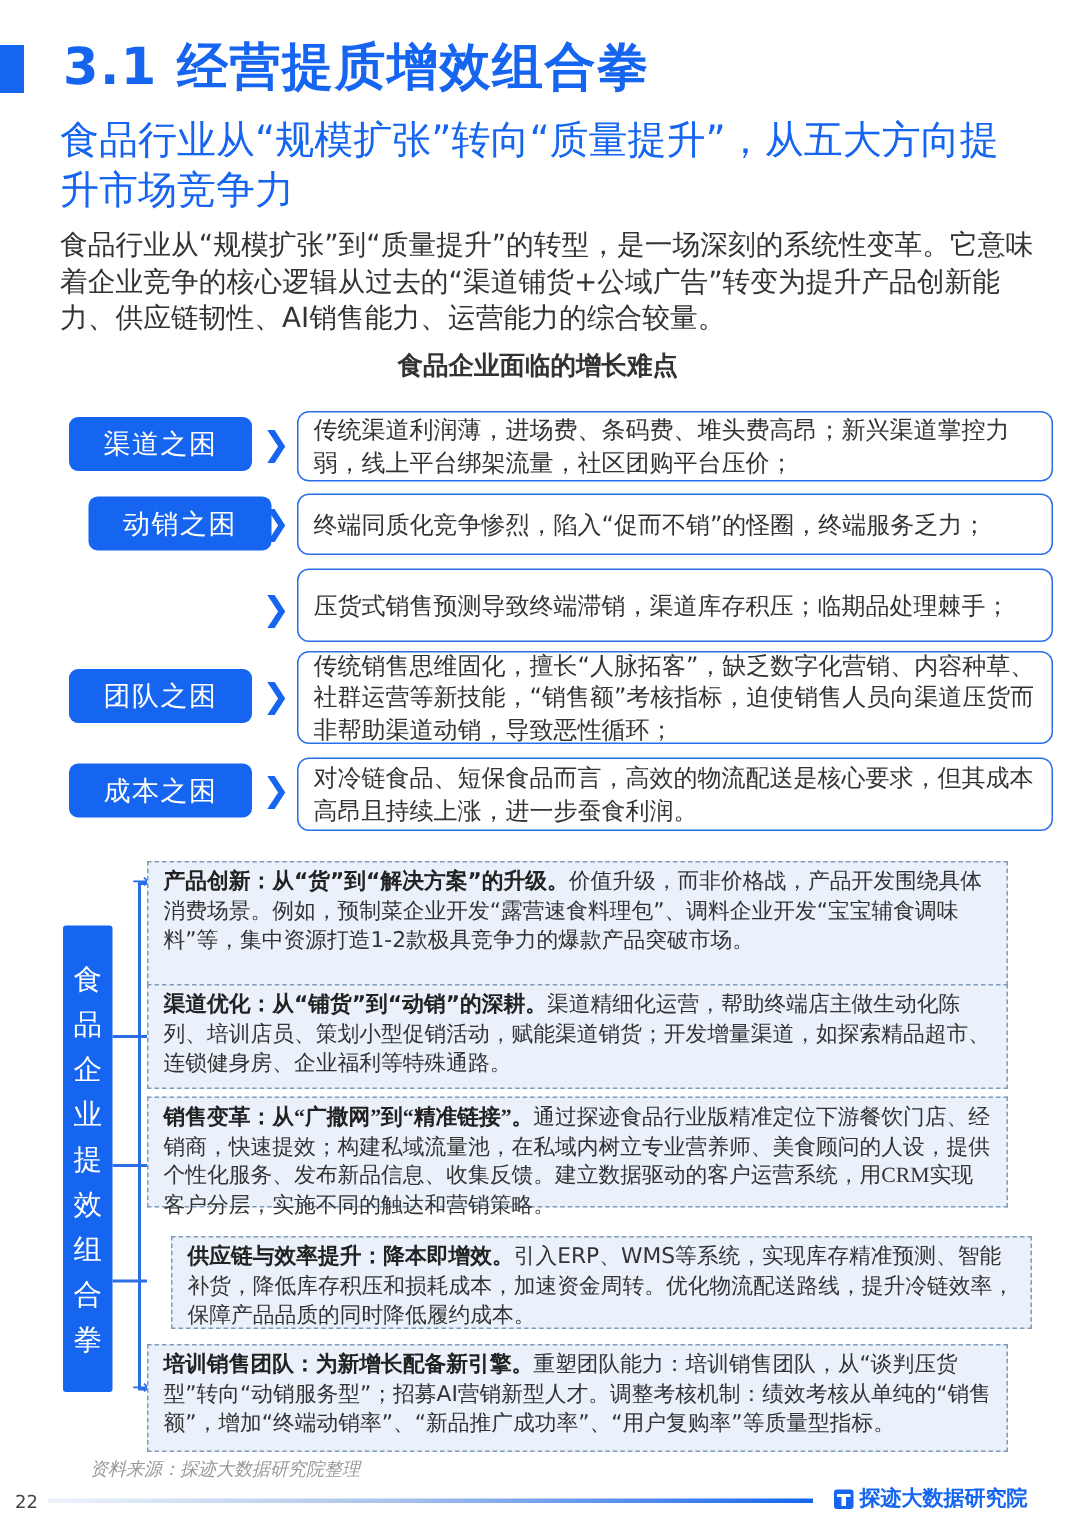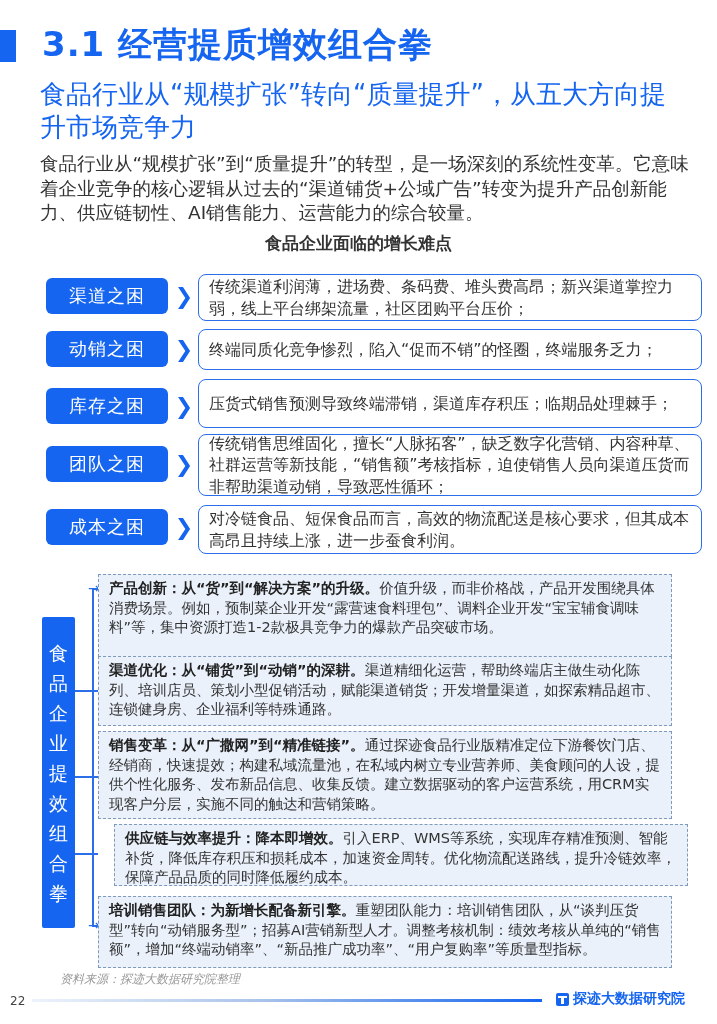--- a/index.html
+++ b/index.html
@@ -46,27 +46,26 @@
 
 <div class="section-heading">食品企业面临的增长难点</div>
 
 <div class="row" style="top:274px;height:48px;">
   <div class="pill" style="top:4px;">渠道之困</div>
   <div class="chev" style="top:10px;">❯</div>
   <div class="desc" style="top:0;height:47px;">传统渠道利润薄，进场费、条码费、堆头费高昂；新兴渠道掌控力弱，线上平台绑架流量，社区团购平台压价；</div>
 </div>
 
 <div class="row" style="top:329px;height:42px;">
-  <div class="pill" style="top:2px;">动销之困</div>
+  <div class="pill" style="top:2px;margin-left:13px;">动销之困</div>
   <div class="chev" style="top:8px;">❯</div>
   <div class="desc" style="top:0;height:41px;">终端同质化竞争惨烈，陷入“促而不销”的怪圈，终端服务乏力；</div>
 </div>
 
 <div class="row" style="top:379px;height:50px;">
-  <div class="pill" style="top:9px;">库存之困</div>
   <div class="chev" style="top:15px;">❯</div>
   <div class="desc" style="top:0;height:49px;">压货式销售预测导致终端滞销，渠道库存积压；临期品处理棘手；</div>
 </div>
 
 <div class="row" style="top:434px;height:62px;">
   <div class="pill" style="top:12px;">团队之困</div>
   <div class="chev" style="top:18px;">❯</div>
   <div class="desc" style="top:0;height:62px;">传统销售思维固化，擅长“人脉拓客”，缺乏数字化营销、内容种草、社群运营等新技能，“销售额”考核指标，迫使销售人员向渠道压货而非帮助渠道动销，导致恶性循环；</div>
 </div>
 
@@ -96,21 +95,21 @@
 <div class="hline" style="left:75px;top:853px;width:23px;"></div>
 <div class="hline" style="left:92px;top:925px;width:6px;"></div>
 <div class="arrow" style="left:88px;top:918px;">→</div>
 
 <div class="sol" style="top:574px;height:88px;">
   <b>产品创新：从“货”到“解决方案”的升级。</b><span>价值升级，而非价格战，产品开发围绕具体消费场景。例如，预制菜企业开发“露营速食料理包”、调料企业开发“宝宝辅食调味料”等，集中资源打造1-2款极具竞争力的爆款产品突破市场。</span>
 </div>
 <div class="sol" style="top:656px;height:70px;">
   <b>渠道优化：从“铺货”到“动销”的深耕。</b><span>渠道精细化运营，帮助终端店主做生动化陈列、培训店员、策划小型促销活动，赋能渠道销货；开发增量渠道，如探索精品超市、连锁健身房、企业福利等特殊通路。</span>
 </div>
-<div class="sol" style="top:731px;height:88px;">
+<div class="sol" style="top:731px;height:74px;font-family:Liberation Serif, serif;">
   <b>销售变革：从“广撒网”到“精准链接”。</b><span>通过探迹食品行业版精准定位下游餐饮门店、经销商，快速提效；构建私域流量池，在私域内树立专业营养师、美食顾问的人设，提供个性化服务、发布新品信息、收集反馈。建立数据驱动的客户运营系统，用CRM实现客户分层，实施不同的触达和营销策略。</span>
 </div>
 <div class="sol" style="top:824px;height:62px;margin-left:16px;">
   <b>供应链与效率提升：降本即增效。</b><span>引入ERP、WMS等系统，实现库存精准预测、智能补货，降低库存积压和损耗成本，加速资金周转。优化物流配送路线，提升冷链效率，保障产品品质的同时降低履约成本。</span>
 </div>
 <div class="sol" style="top:896px;height:72px;">
   <b>培训销售团队：为新增长配备新引擎。</b><span>重塑团队能力：培训销售团队，从“谈判压货型”转向“动销服务型”；招募AI营销新型人才。调整考核机制：绩效考核从单纯的“销售额”，增加“终端动销率”、“新品推广成功率”、“用户复购率”等质量型指标。</span>
 </div>
 
 <div class="source">资料来源：探迹大数据研究院整理</div>

